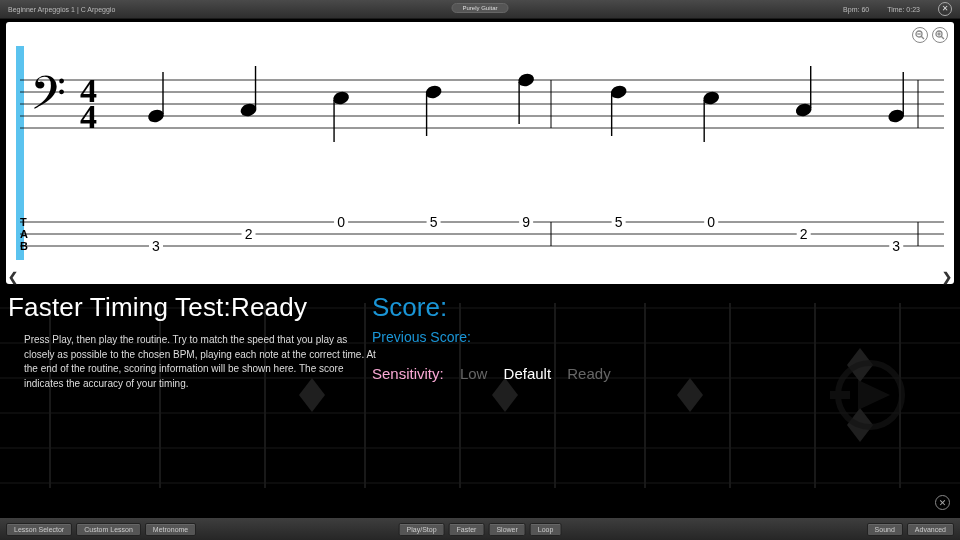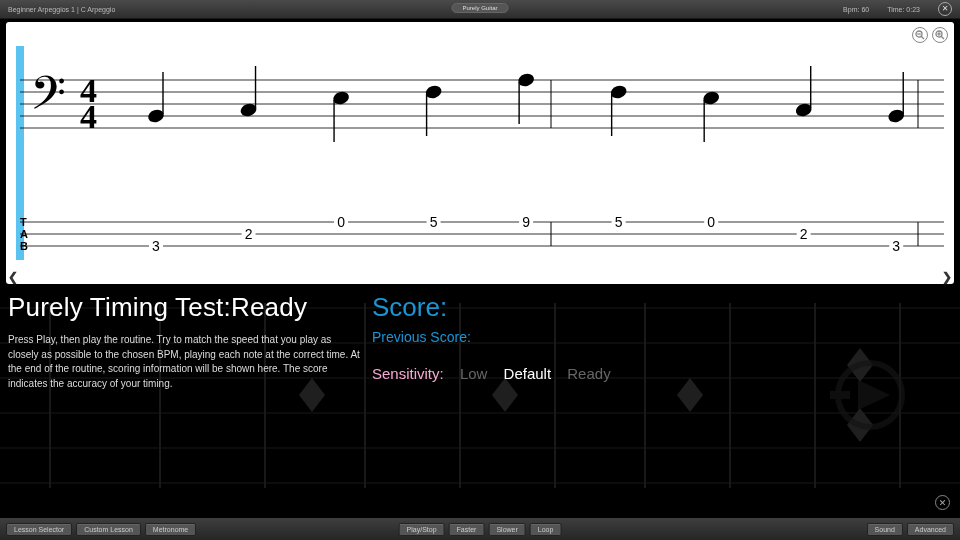--- a/index.html
+++ b/index.html
@@ -13,21 +13,21 @@
   .zoomctls{position:absolute;top:5px;right:6px;display:flex;gap:4px;}
   .zoomctls .zbtn{width:14px;height:14px;border:1.5px solid #888;border-radius:50%;display:flex;align-items:center;justify-content:center;cursor:pointer;}
   .zoomctls .zbtn svg{display:block;}
   .score-svg{position:absolute;top:0;left:0;}
   .arrow{position:absolute;bottom:0;font-size:12px;color:#333;font-weight:bold;cursor:pointer;user-select:none;}
   .arrow.left{left:2px;}
   .arrow.right{right:2px;}
   .info{position:absolute;top:292px;left:8px;right:8px;color:#fff;}
   .info h1{margin:0;font-weight:300;font-size:26px;letter-spacing:0.2px;}
   .info h1 .ready{font-weight:400;text-align:center;}
-  .info p{margin:10px 0 0 0;font-size:10px;line-height:1.45;color:#ddd;max-width:352px;font-weight:300;}
+  .info p{margin:10px 0 0 16px;font-size:10px;line-height:1.45;color:#ddd;max-width:352px;font-weight:300;}
   .scorecol{position:absolute;top:292px;left:372px;color:#fff;}
   .scorecol .sc1{color:#1a95d6;font-size:26px;font-weight:400;}
   .scorecol .sc2{color:#1a95d6;font-size:14px;font-weight:300;margin-top:6px;}
   .scorecol .sens{margin-top:20px;font-size:15px;font-weight:300;}
   .scorecol .sens .lbl{color:#f9a8d4;}
   .scorecol .sens .opt{margin-left:12px;color:#666;cursor:pointer;}
   .scorecol .sens .opt.sel{color:#fff;}
   .fret-bg{position:absolute;top:288px;left:0;right:0;bottom:26px;opacity:0.15;pointer-events:none;}
   .botbar{position:absolute;bottom:0;left:0;right:0;height:22px;background:linear-gradient(#3e3e3e,#262626);display:flex;align-items:center;padding:0 6px;gap:4px;font-size:7px;}
   .btn{background:#555;border:1px solid #222;border-radius:2px;color:#ccc;padding:2px 7px;cursor:pointer;box-shadow:inset 0 1px 0 rgba(255,255,255,0.1);}
@@ -159,21 +159,21 @@
     <polygon points="860,120 873,137 860,154 847,137"></polygon>
   </g>
   <g fill="#888" opacity="0.7">
     <circle cx="870" cy="107" r="32" fill="none" stroke="#888" stroke-width="6"></circle>
     <polygon points="858,92 890,107 858,122"></polygon>
     <rect x="830" y="103" width="20" height="8"></rect>
   </g>
 </svg>
 
 <div class="info">
-  <h1><span>Purely Timing Test:</span><span class="ready">Ready</span></h1>
+  <h1><span>Faster Timing Test:</span><span class="ready">Ready</span></h1>
   <p>Press Play, then play the routine. Try to match the speed that you play as closely as possible to the chosen BPM, playing each note at the correct time. At the end of the routine, scoring information will be shown here. The score indicates the accuracy of your timing.</p>
 </div>
 
 <div class="scorecol">
   <div class="sc1">Score:</div>
   <div class="sc2">Previous Score:</div>
   <div class="sens">
     <span class="lbl">Sensitivity:</span>
     <span class="opt">Low</span>
     <span class="opt sel">Default</span>

